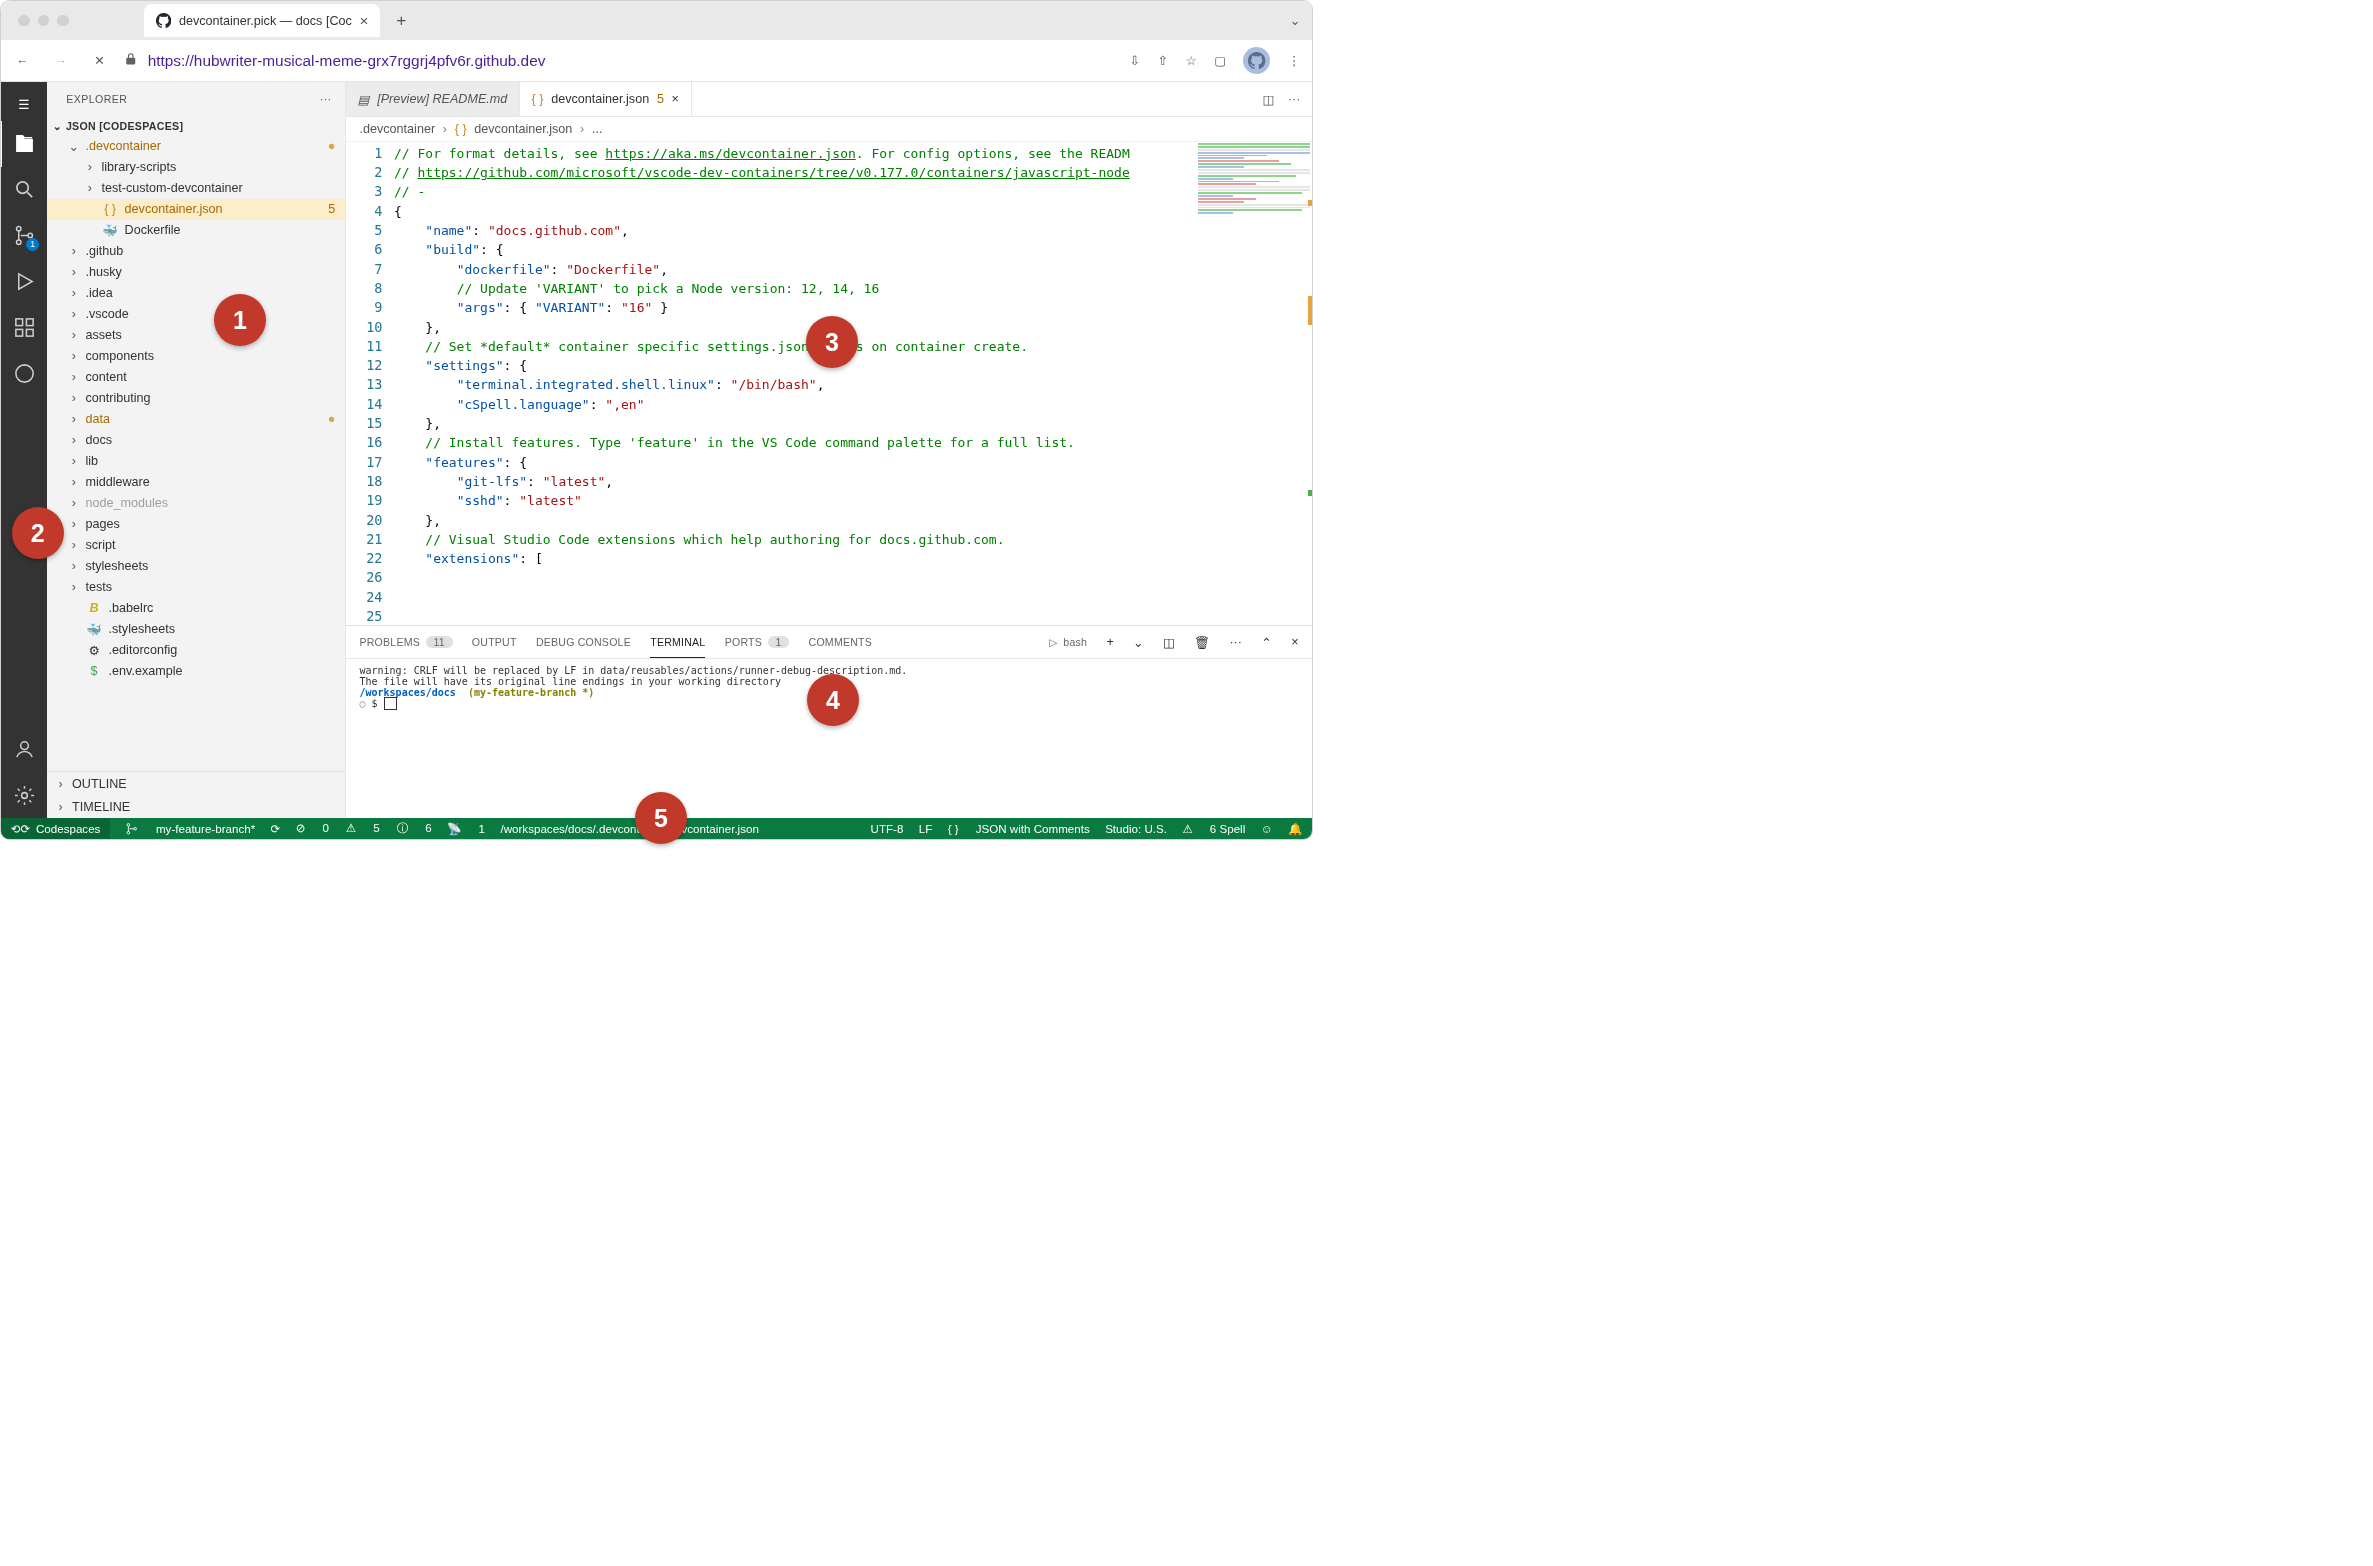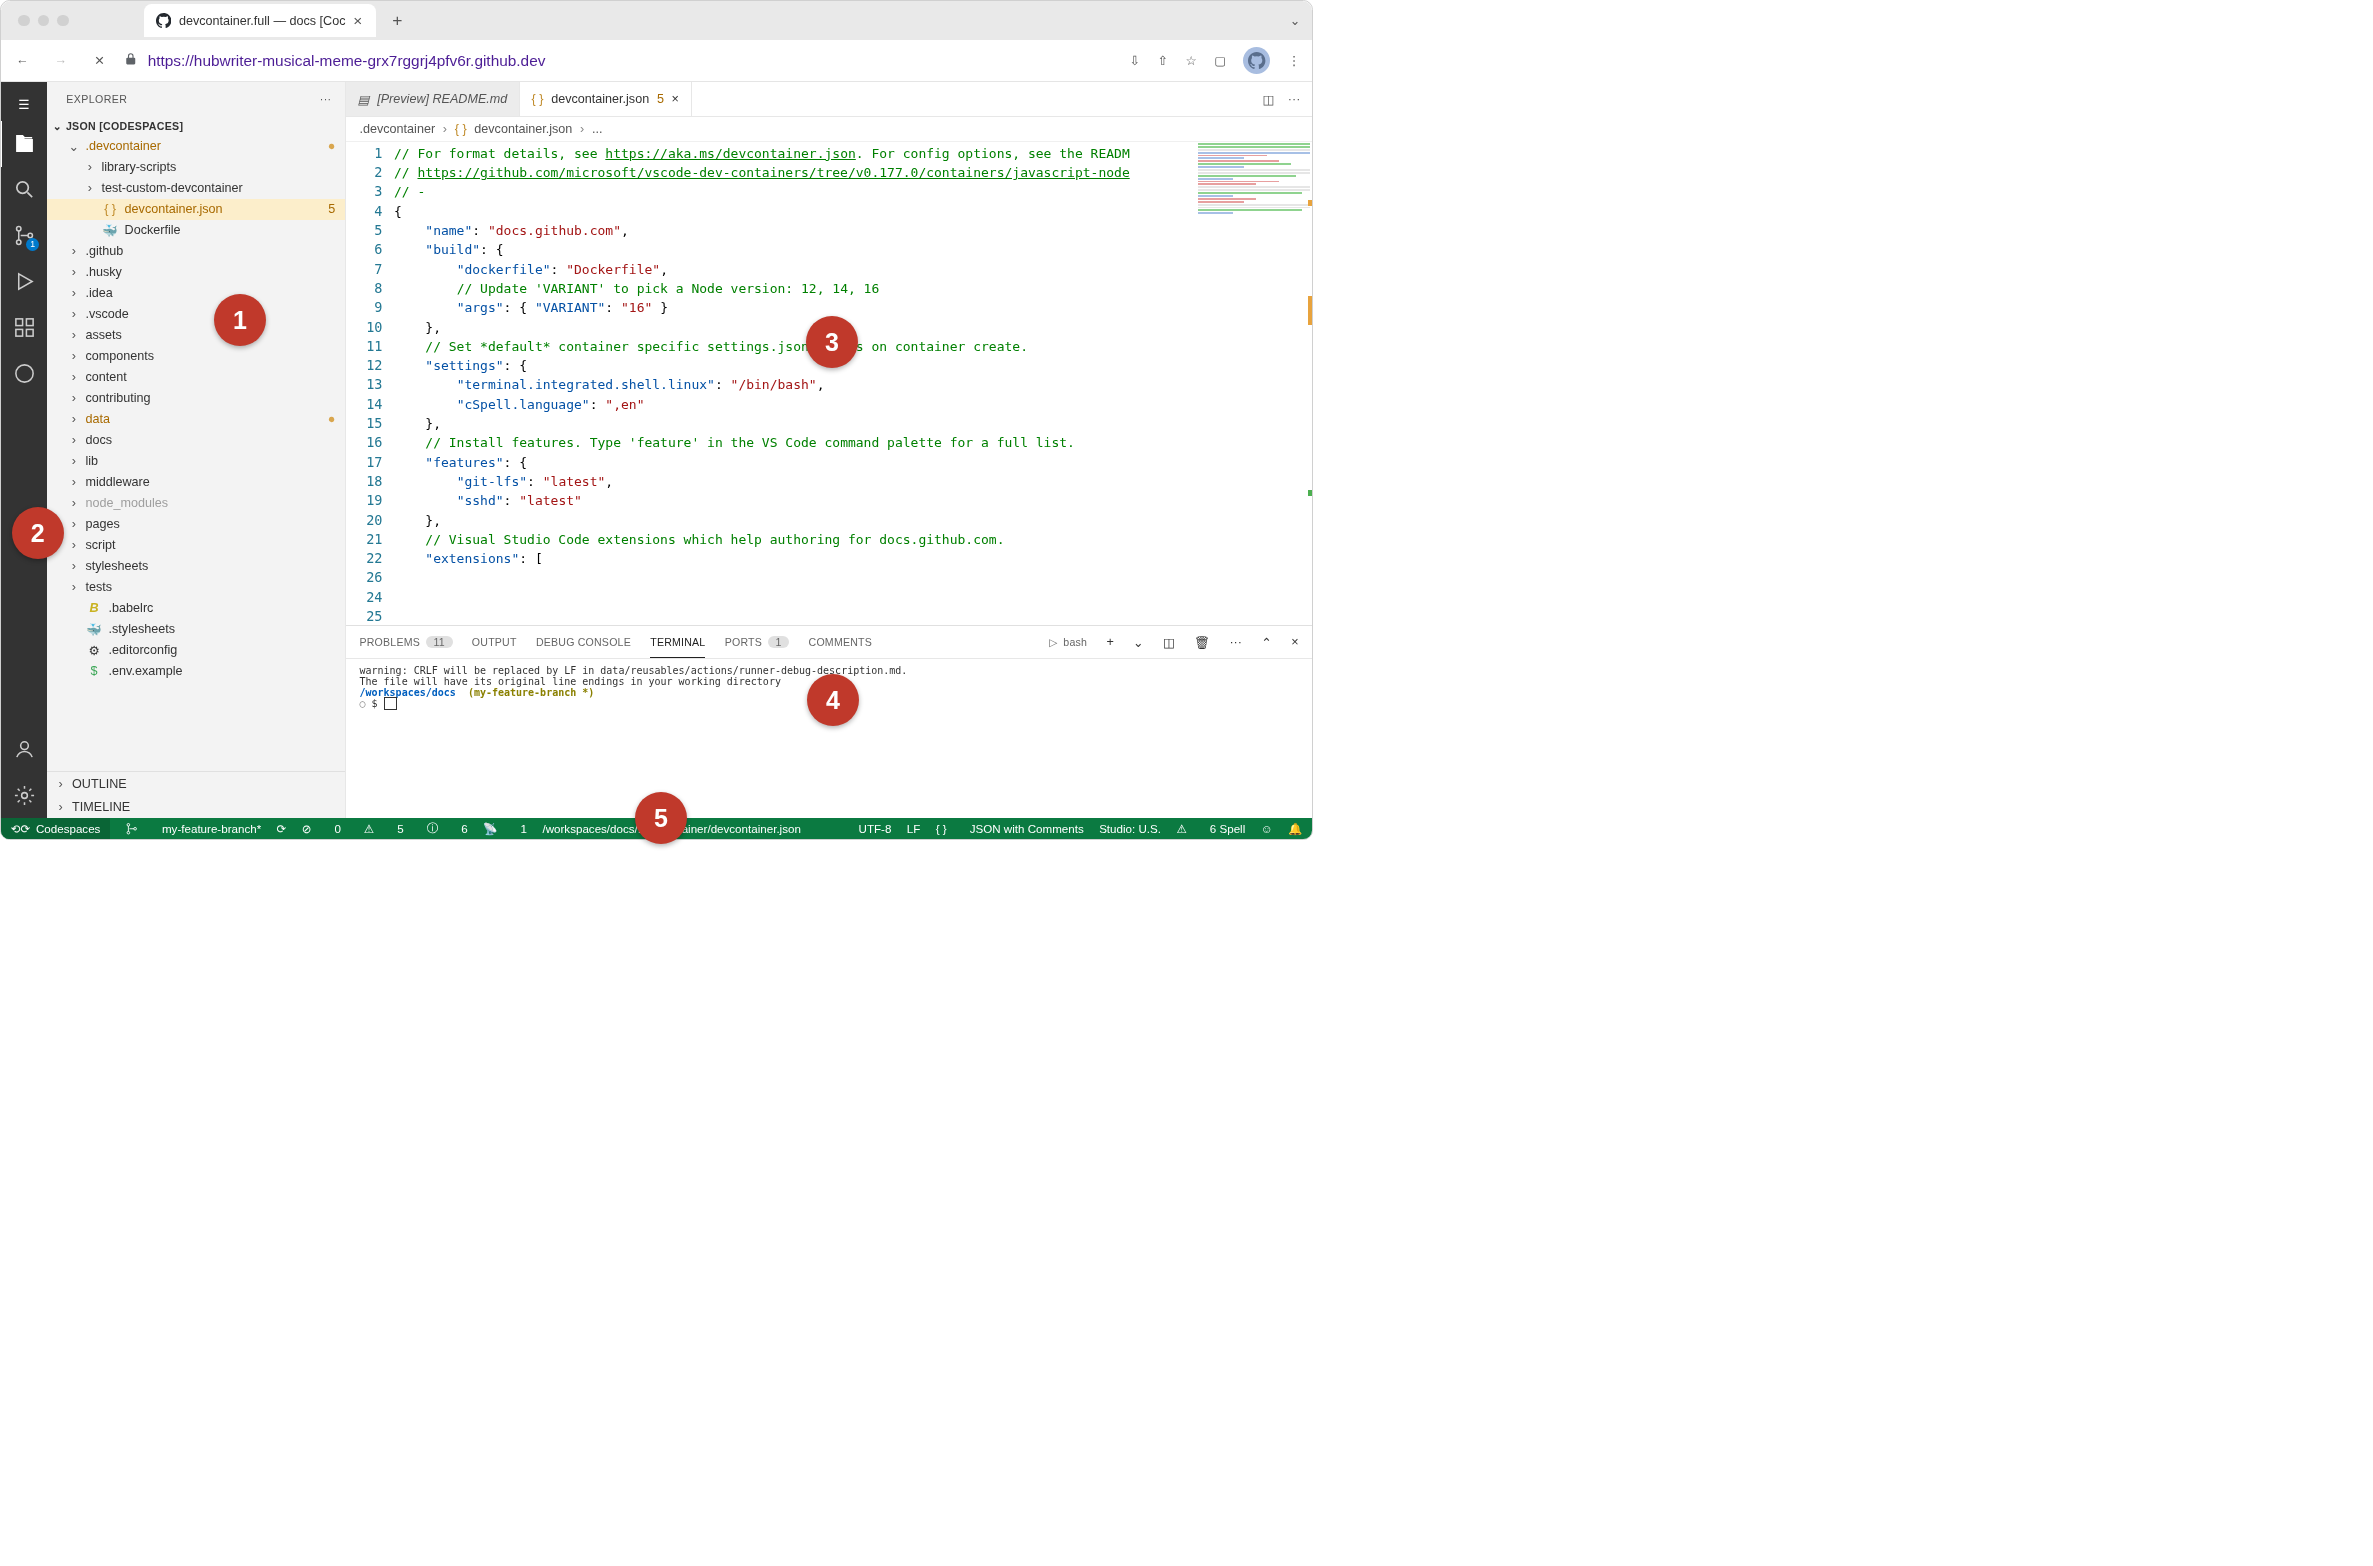--- a/index.html
+++ b/index.html
@@ -137,21 +137,21 @@
   .panel .tabs .ptab {color:#666; text-transform:none; font-size:10.6px; display:flex; align-items:center; gap:5.8px; letter-spacing:0.2px;}
   .panel .tabs .ptab.active {color:#222; border-bottom:1px solid #222; height:100%; display:flex; align-items:center;}
   .panel .tabs .badge-c {background:#e0e0e0; border-radius:9.7px; padding:0 7.7px; font-size:10.6px;}
   .panel .tabs .spacer{flex:1;}
   .panel .term {flex:1; font-family:ui-monospace,Menlo,Consolas,monospace; font-size:10px; padding:5.8px 13.5px;}
   .term .cwd {color:#005fbf; font-weight:bold;}
   .term .branch {color:#8a8000; font-weight:bold;}
 
   
   .statusbar {height:21px; background:var(--statusbar-bg); color:var(--statusbar-fg); display:flex; align-items:center; font-size:11.6px; padding:0 9.7px; gap:15.4px;}
-  .statusbar .chunk {display:flex; align-items:center; gap:23px;}
+  .statusbar .chunk {display:flex; align-items:flex-start; gap:17px;}
   .statusbar .codespaces-chunk {background:#0a6536; margin:-0 0 0 -9.7px; padding:0 9.7px; height:100%; display:flex; align-items:center; gap:5.8px;}
   .statusbar .spacer{flex:1;}
 
   
   .annot {
     position:absolute; width:52px; height:52px; border-radius:50%;
     background:var(--annotation); color:#fff; display:flex; align-items:center; justify-content:center;
     font-size:25px; font-weight:700; z-index:100; box-shadow:0 1.9px 5.8px rgba(0,0,0,0.3);
   }
 </style>
@@ -170,21 +170,21 @@
       <div class="dot"></div>
       <div class="dot"></div>
       <div class="dot"></div>
     </div>
     <div class="browser-tab">
       <span class="fav">
         <svg viewBox="0 0 16 16" width="15.4" height="15.4">
             <path fill="#24292f" d="M8 0C3.58 0 0 3.58 0 8c0 3.54 2.29 6.53 5.47 7.59.4.07.55-.17.55-.38v-1.34c-2.23.48-2.7-1.07-2.7-1.07-.36-.93-.89-1.18-.89-1.18-.73-.5.06-.49.06-.49.81.06 1.23.83 1.23.83.72 1.23 1.89.87 2.35.67.07-.52.28-.87.51-1.07-1.78-.2-3.65-.89-3.65-3.96 0-.87.31-1.59.82-2.15-.08-.2-.36-1.02.08-2.12 0 0 .67-.22 2.2.82a7.6 7.6 0 0 1 4 0c1.53-1.04 2.2-.82 2.2-.82.44 1.1.16 1.92.08 2.12.51.56.82 1.28.82 2.15 0 3.08-1.87 3.76-3.66 3.96.29.25.54.73.54 1.48v2.19c0 .21.15.46.55.38C13.71 14.53 16 11.54 16 8c0-4.42-3.58-8-8-8z"></path>
           </svg>
       </span>
-      <span>devcontainer.full — docs [Coc</span>
+      <span>devcontainer.pick — docs [Coc</span>
       <span class="close">×</span>
     </div>
     <div class="new-tab">+</div>
     <span class="minimize-btn">⌄</span>
   </div>
   <div class="address-bar">
     <div class="nav-icons">
       <span>←</span>
       <span style="color:#bbb;">→</span>
       <span>✕</span>

